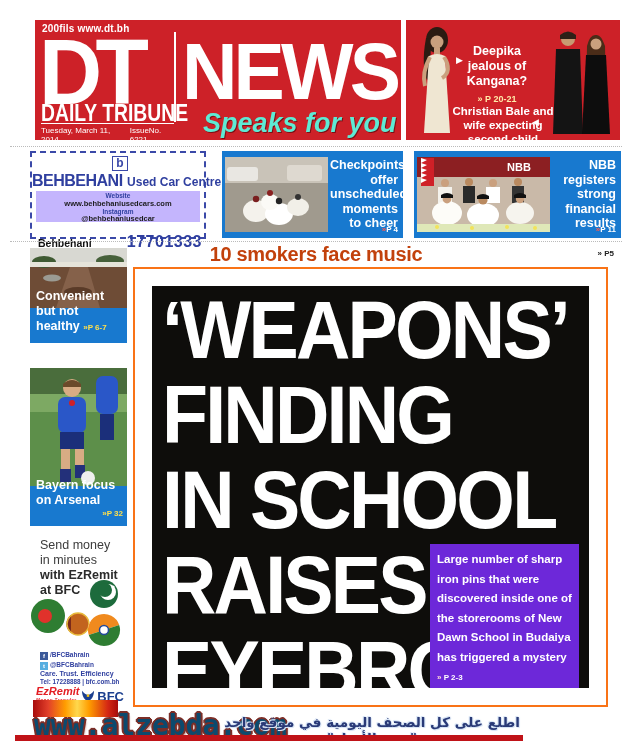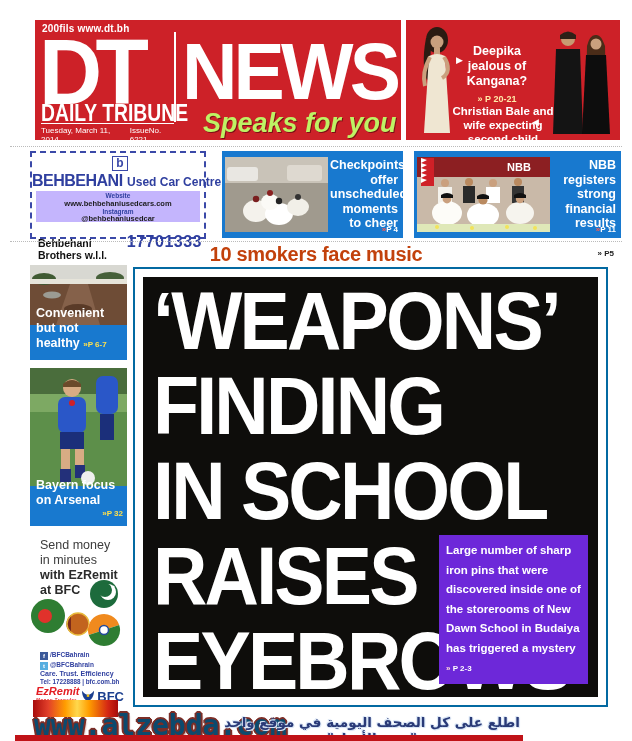--- a/index.html
+++ b/index.html
@@ -11,21 +11,21 @@
 
   
   .masthead { position:absolute; left:35px; top:20px; width:366px; height:120px; background:#cd2128; color:#fff; }
   .topline { position:absolute; left:7px; top:3px; font-size:10px; font-weight:bold; letter-spacing:.2px; }
   .dt-logo { position:absolute; left:4px; top:2px; font-size:92px; font-weight:bold; letter-spacing:-7px; line-height:100px; transform:scaleX(.95); transform-origin:left top; }
   .m-vsep { position:absolute; left:139px; top:12px; width:2px; height:90px; background:#fff; }
   .news-logo { position:absolute; left:147px; top:0px; font-size:80px; font-weight:bold; letter-spacing:-4px; line-height:104px; transform:scaleX(.96); transform-origin:left top; white-space:nowrap; }
   .daily-tribune { position:absolute; left:6px; top:80px; font-size:23px; font-weight:bold; letter-spacing:0px; transform:scaleX(.84); transform-origin:left top; white-space:nowrap; }
   .m-rule { position:absolute; left:6px; top:103px; width:133px; height:1px; background:#fff; }
   .dateline { position:absolute; left:6px; top:106px; width:140px; font-size:8px; display:flex; }
-  .tagline { position:absolute; left:168px; top:88px; font-size:27px; font-weight:bold; font-style:italic; color:#bef264; text-shadow:1px 1px 0 #7a1014; white-space:nowrap; }
+  .tagline { position:absolute; left:168px; top:88px; font-size:27px; font-weight:bold; font-style:italic; color:#5eead4; text-shadow:1px 1px 0 #7a1014; white-space:nowrap; }
 
   
   .celeb { position:absolute; left:406px; top:20px; width:214px; height:120px; background:#cd2128; color:#fff; }
   .celeb-title { position:absolute; left:56px; top:24px; width:70px; text-align:center; font-size:12.5px; font-weight:bold; line-height:15px; }
   .celeb-page { position:absolute; left:56px; top:74px; width:70px; text-align:center; font-size:9px; font-weight:bold; color:#ffe9a8; }
   .celeb-title2 { position:absolute; left:40px; top:84px; width:114px; text-align:center; font-size:11.5px; font-weight:bold; line-height:14px; }
   .tri { font-size:9px; line-height:9px; color:#fff; }
 
   
   .behbehani { position:absolute; left:30px; top:151px; width:176px; height:88px; background:#fff; border:2px dashed #3b49a8; }
@@ -48,40 +48,40 @@
   .tz-page { position:absolute; right:5px; bottom:4px; font-size:8px; font-weight:bold; }
   .pg-arrow { color:#ff5a4d; font-weight:bold; }
 
   .smokers { position:absolute; left:0px; top:243px; width:632px; text-align:center; font-size:20px; font-weight:bold; color:#c2410c; letter-spacing:-.3px; }
   .smokers-page { position:absolute; right:18px; top:249px; font-size:8px; font-weight:bold; color:#222; }
 
   .dotrule { position:absolute; left:10px; width:612px; height:0; border-top:1px dotted #bbb; }
 
   
   .side-box { position:absolute; left:30px; width:97px; background:#1879cf; color:#fff; }
-  .side1 { top:265px; height:95px; }
+  .side1 { top:248px; height:95px; }
   .side2 { top:368px; height:158px; }
   .side-cap { position:absolute; left:6px; right:4px; font-size:12.5px; font-weight:bold; line-height:15px; }
   .yellow-pg { color:#ffe14d; font-size:8px; font-weight:bold; }
 
   .bfc { position:absolute; left:30px; top:532px; width:97px; height:168px; background:#fff; color:#3c3c3c; }
   .bfc-line { font-size:12.5px; line-height:15px; padding-left:10px; }
   .bfc-bold { font-weight:bold; color:#2b2b2b; }
   .bfc-social { position:absolute; left:10px; top:118px; font-size:6.5px; color:#2f3f9f; font-weight:bold; line-height:9px; }
   .sq { display:inline-block; width:8px; height:8px; color:#fff; font-size:6px; text-align:center; line-height:8px; vertical-align:-1px; margin-right:2px; }
   .sq.fb { background:#3b5998; } .sq.tw { background:#56aee0; }
   .bfc-motto { position:absolute; left:10px; top:138px; font-size:7px; font-weight:bold; color:#2f3f9f; }
   .bfc-contact { position:absolute; left:10px; top:146px; font-size:6.3px; font-weight:bold; color:#2f3f9f; }
   .bfc-logos { position:absolute; left:6px; top:154px; width:88px; display:flex; justify-content:space-between; align-items:center; }
   .ez { color:#e31e24; font-weight:bold; font-style:italic; font-size:11px; line-height:10px; }
   .ez small { display:block; font-size:4.5px; letter-spacing:.5px; }
   .bfc-logo { color:#1b3f8f; font-weight:bold; font-size:13px; display:flex; align-items:center; gap:2px; }
 
   
-  .lead { position:absolute; left:133px; top:267px; width:475px; height:440px; background:#fff; border:2px solid #0369a1; padding:8px; }
+  .lead { position:absolute; left:133px; top:267px; width:475px; height:440px; background:#fff; border:2px solid #f97316; padding:17px; }
   .lead-inner { position:relative; width:100%; height:100%; background:#0e0d0b; overflow:hidden; padding:2px 0 0 10px; }
   .hl { display:block; color:#fff; font-weight:bold; font-size:81px; line-height:85px; letter-spacing:-3px; white-space:nowrap; transform:scaleX(.93); transform-origin:left center; }
   .callout { position:absolute; right:10px; top:258px; width:149px; background:#6d28d9; color:#fff; padding:6px 7px 5px 7px; font-size:11.5px; font-weight:bold; line-height:19.5px; }
   .callout .cpg { font-size:8px; color:#fff; }
   .callout .cpg .pg-arrow { color:#ffd9d9; }
 
   
   .flame { position:absolute; left:33px; top:700px; width:85px; height:17px;
            background:linear-gradient(90deg,#a80c0c,#e2402a 18%,#ff9d00 38%,#ffd84d 52%,#ff9d00 66%,#d42814 88%,#a80c0c); }
   .alzebda { position:absolute; left:14px; top:709px; font-family:"DejaVu Sans Mono", monospace; font-weight:bold; font-size:28px; letter-spacing:0px; color:#0c4a6e;

